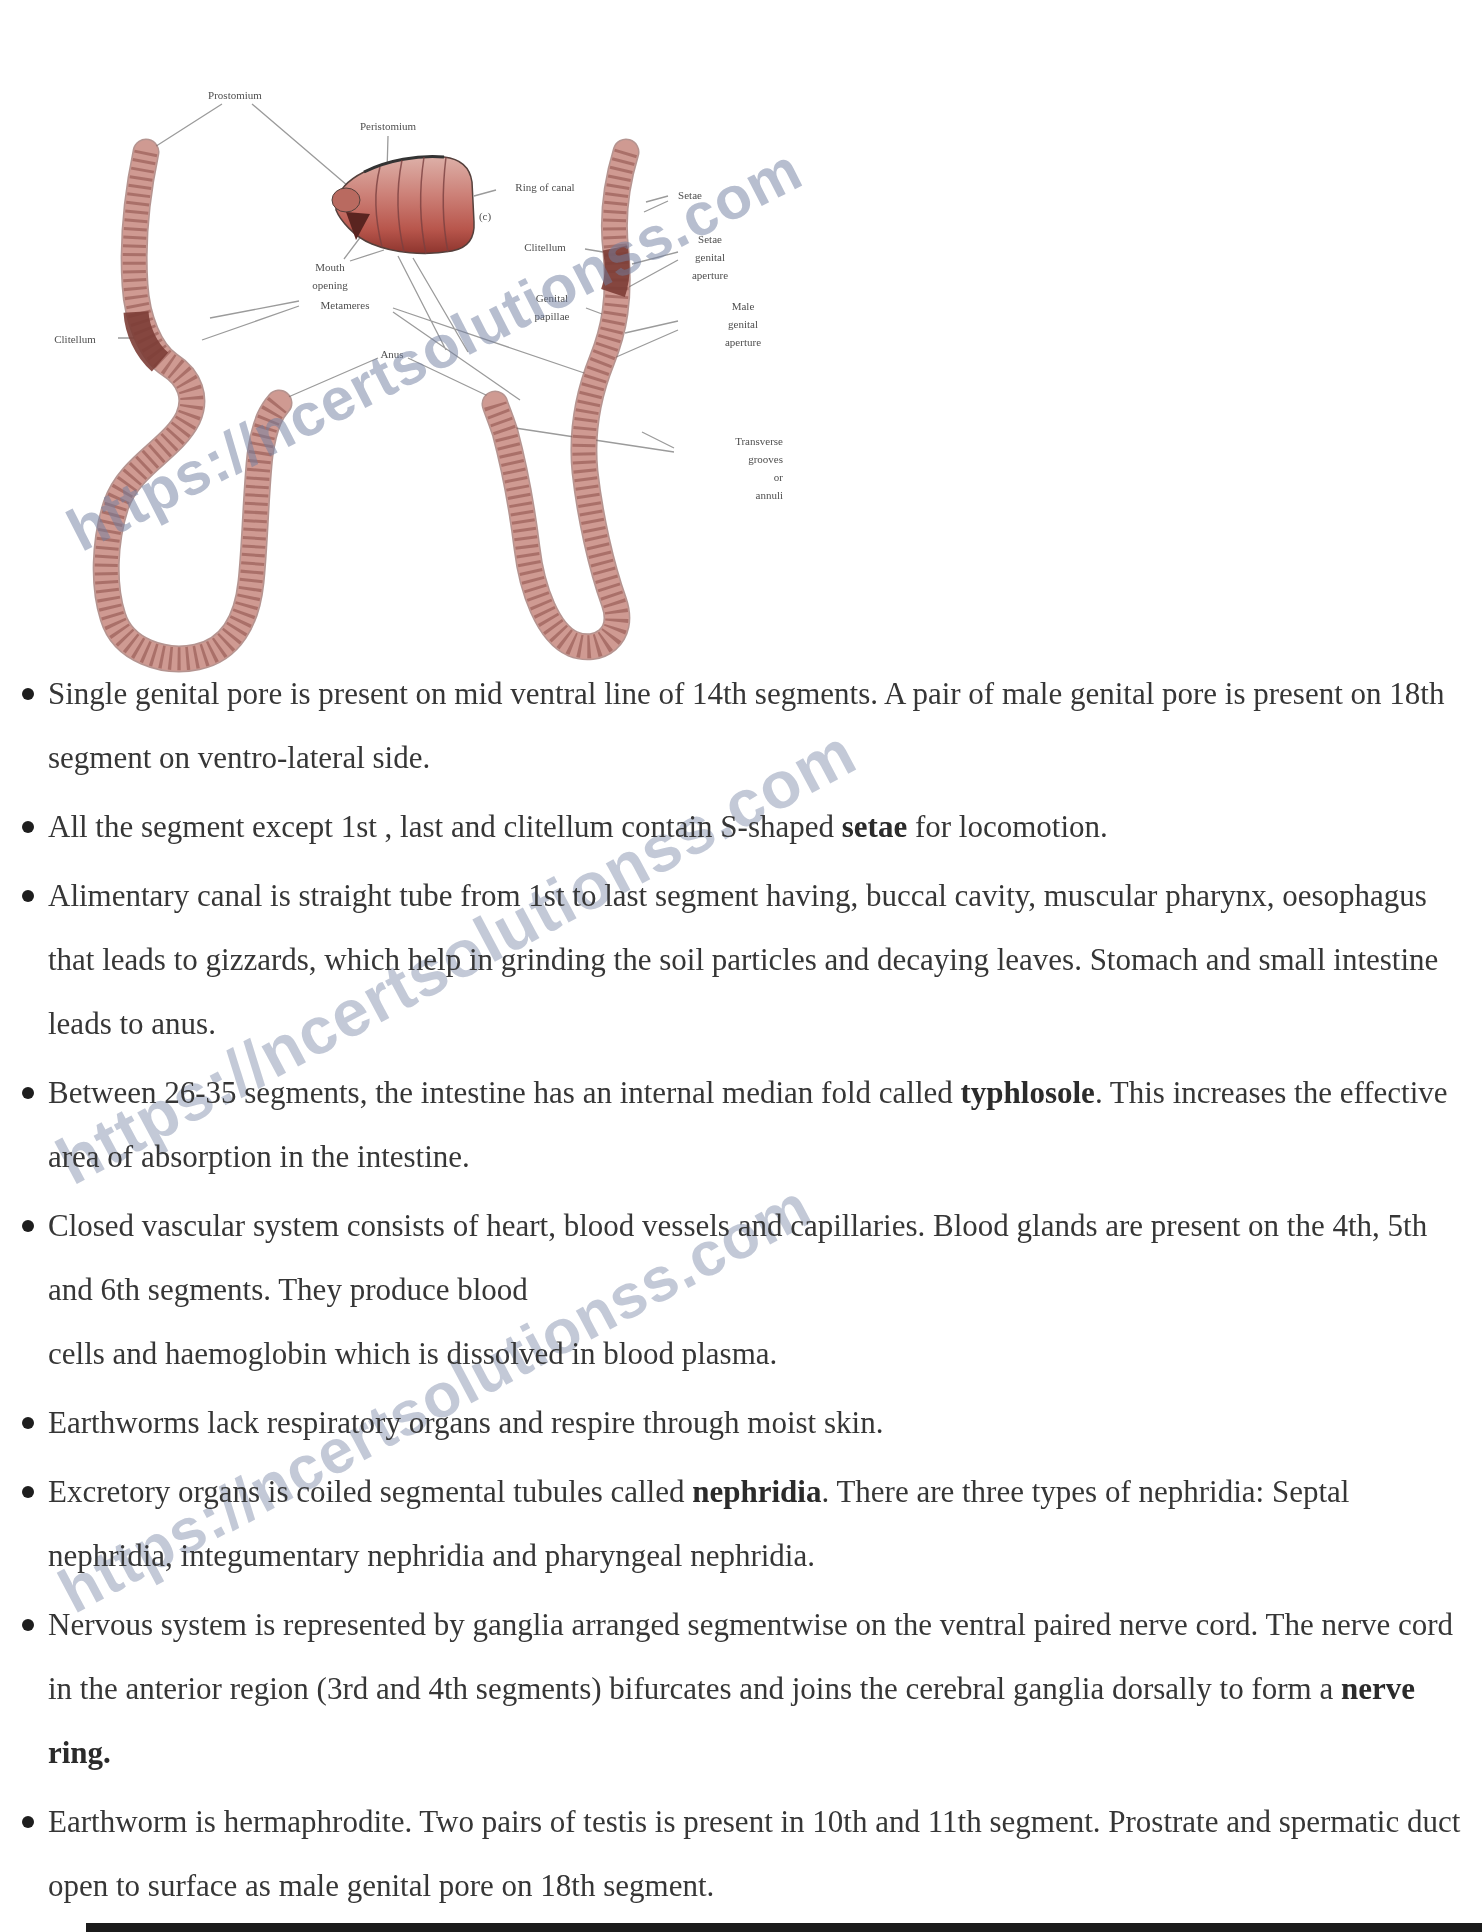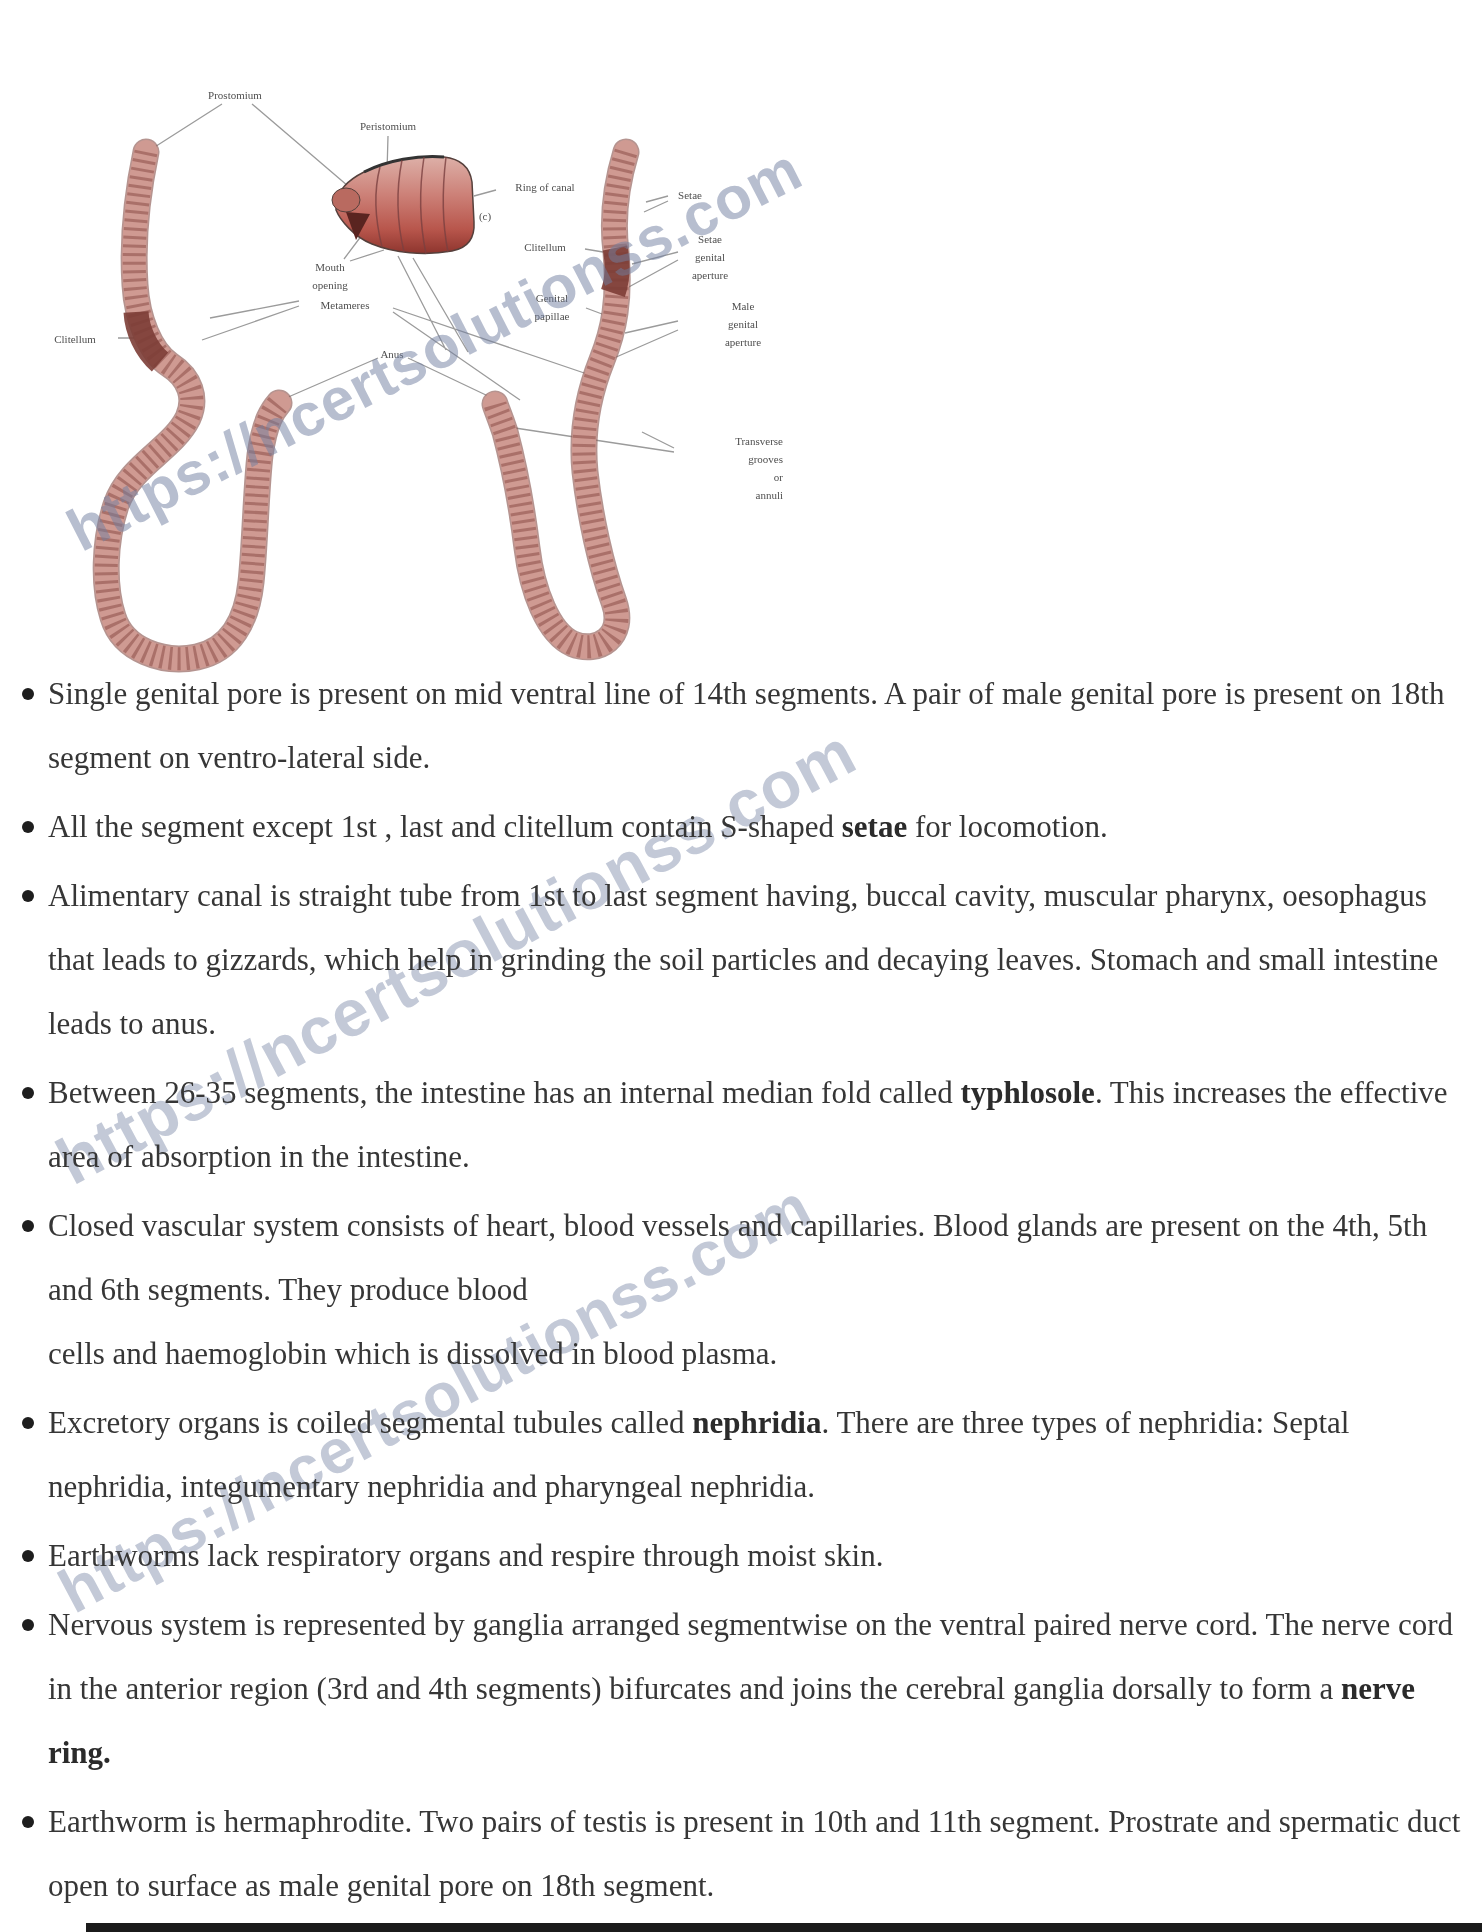--- a/index.html
+++ b/index.html
@@ -142,21 +142,21 @@
   <div class="wm" id="wm-a">https://ncertsolutionss.com</div>
   <div class="wm" id="wm-b">https://ncertsolutionss.com</div>
   <div class="wm" id="wm-c">https://ncertsolutionss.com</div>
 
   <ul id="notes">
       <li><span>Single genital pore is present on mid ventral line of 14th segments. A pair of male genital pore is present on 18th segment on ventro-lateral side.</span></li>
       <li><span>All the segment except 1st , last and clitellum contain S-shaped </span><b>setae</b><span> for locomotion.</span></li>
       <li><span>Alimentary canal is straight tube from 1st to last segment having, buccal cavity, muscular pharynx, oesophagus that leads to gizzards, which help in grinding the soil particles and decaying leaves. Stomach and small intestine leads to anus.</span></li>
       <li><span>Between 26-35 segments, the intestine has an internal median fold called </span><b>typhlosole</b><span>. This increases the effective area of absorption in the intestine.</span></li>
       <li><span>Closed vascular system consists of heart, blood vessels and capillaries. Blood glands are present on the 4th, 5th and 6th segments. They produce blood</span><br><span>cells and haemoglobin which is dissolved in blood plasma.</span></li>
+      <li><span>Earthworms lack respiratory organs and respire through moist skin.</span></li>
       <li><span>Excretory organs is coiled segmental tubules called </span><b>nephridia</b><span>. There are three types of nephridia: Septal nephridia, integumentary nephridia and pharyngeal nephridia.</span></li>
-      <li><span>Earthworms lack respiratory organs and respire through moist skin.</span></li>
       <li><span>Nervous system is represented by ganglia arranged segmentwise on the ventral paired nerve cord. The nerve cord in the anterior region (3rd and 4th segments) bifurcates and joins the cerebral ganglia dorsally to form a </span><b>nerve ring.</b></li>
       <li><span>Earthworm is hermaphrodite. Two pairs of testis is present in 10th and 11th segment. Prostrate and spermatic duct open to surface as male genital pore on 18th segment.</span></li>
       <li></li>
     </ul>
 
   <div id="bottom-bar"></div>
 </div>
 
 </body></html>

